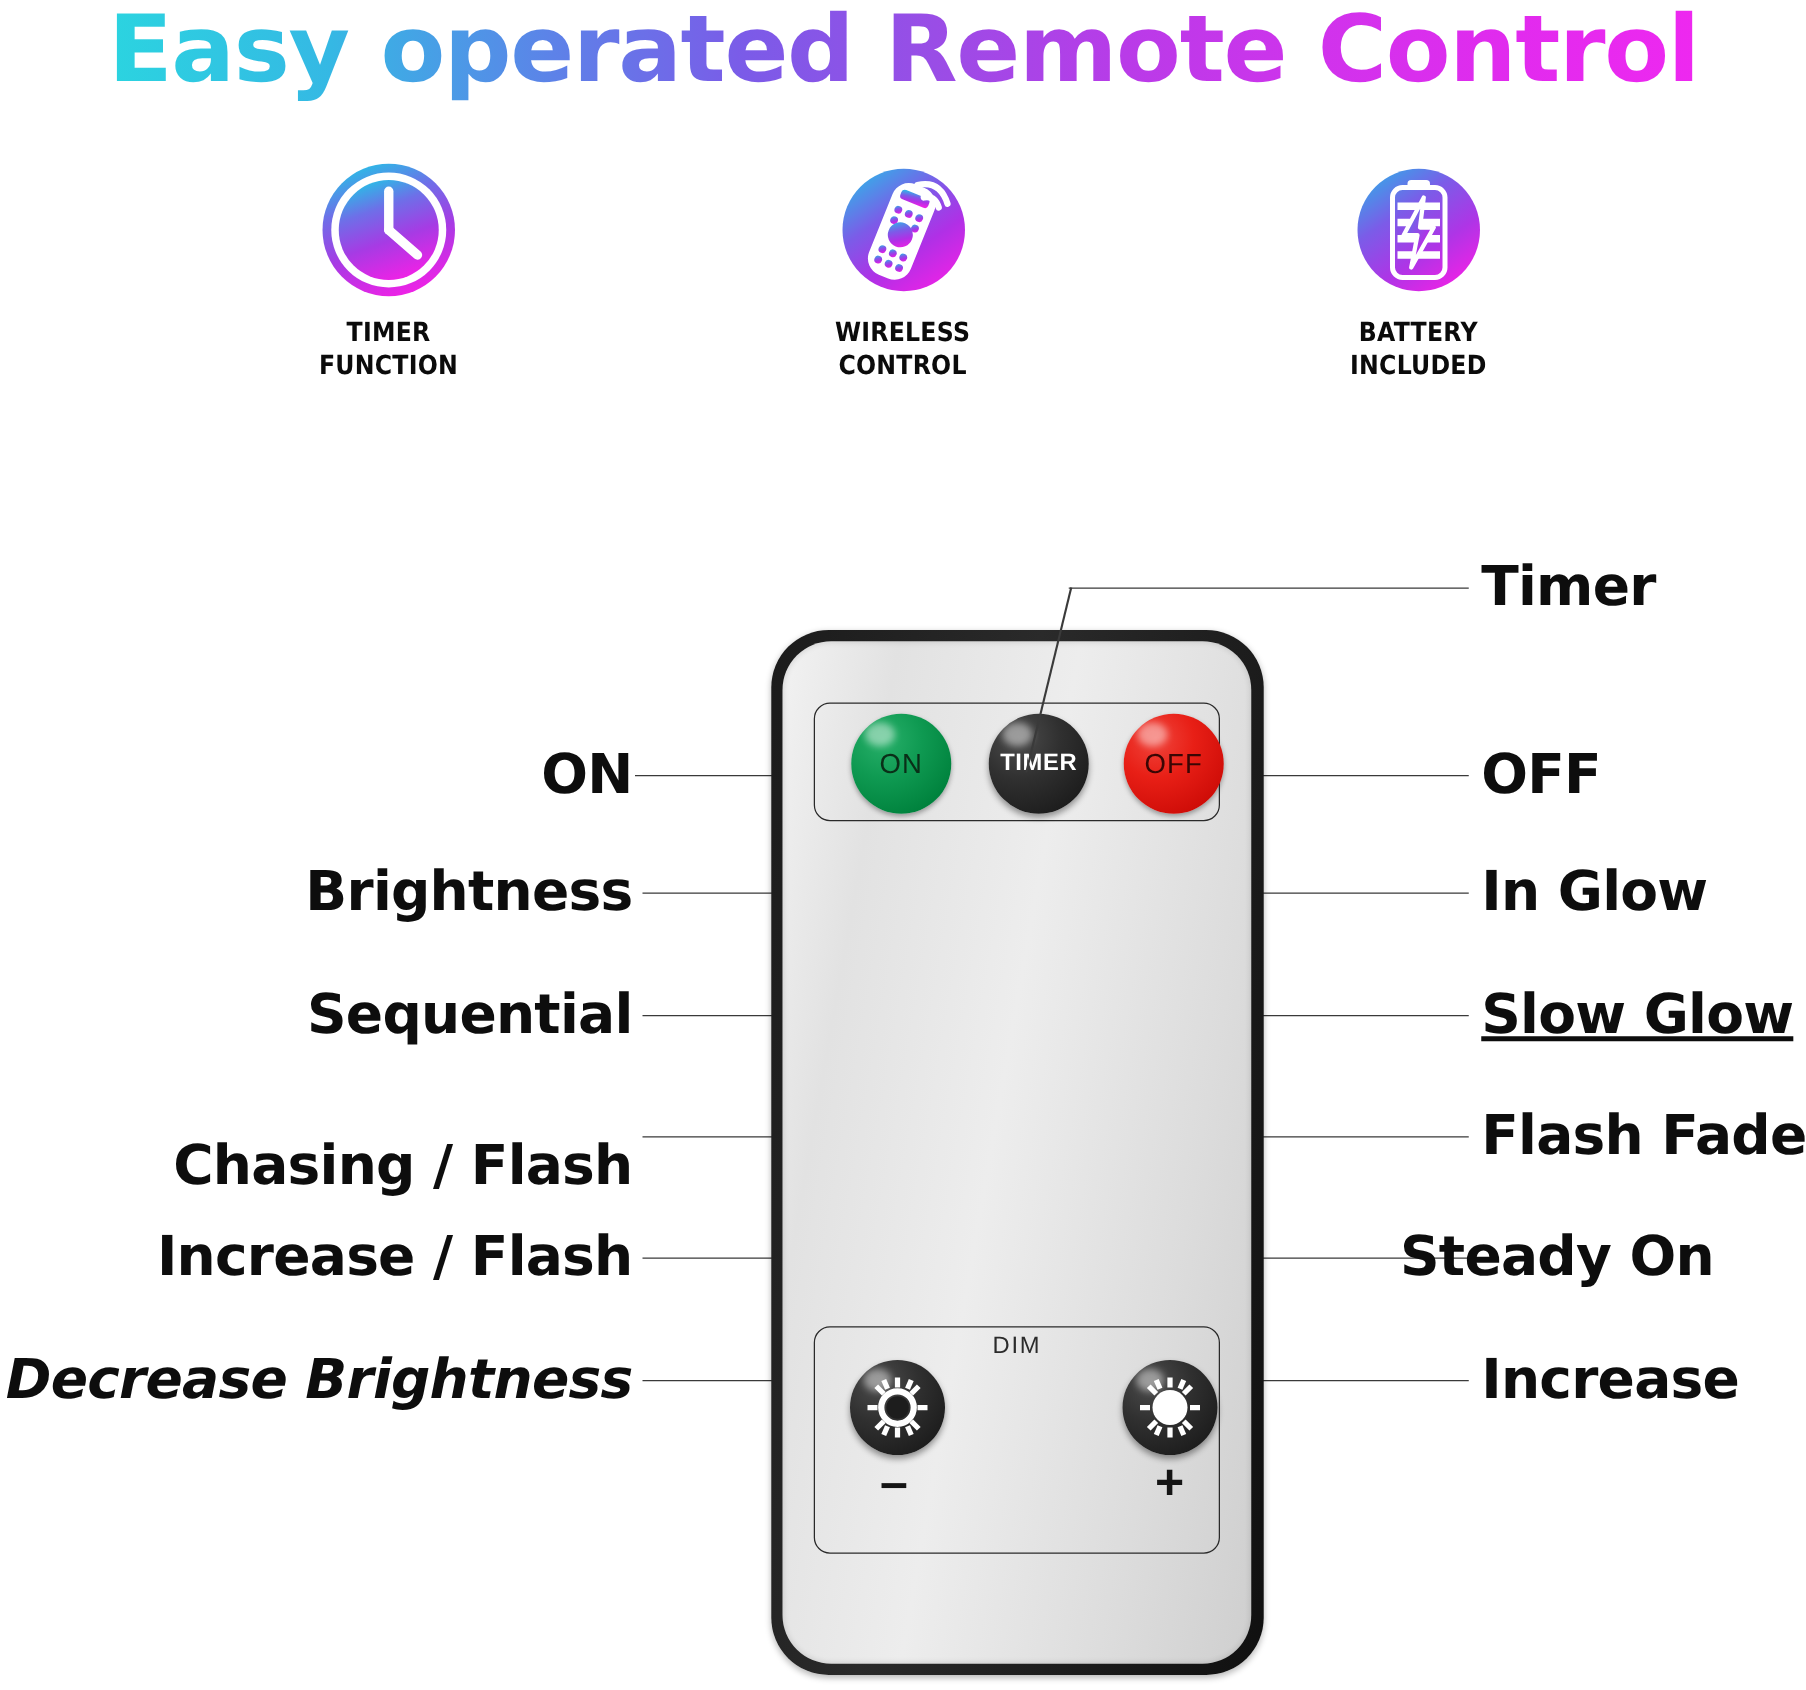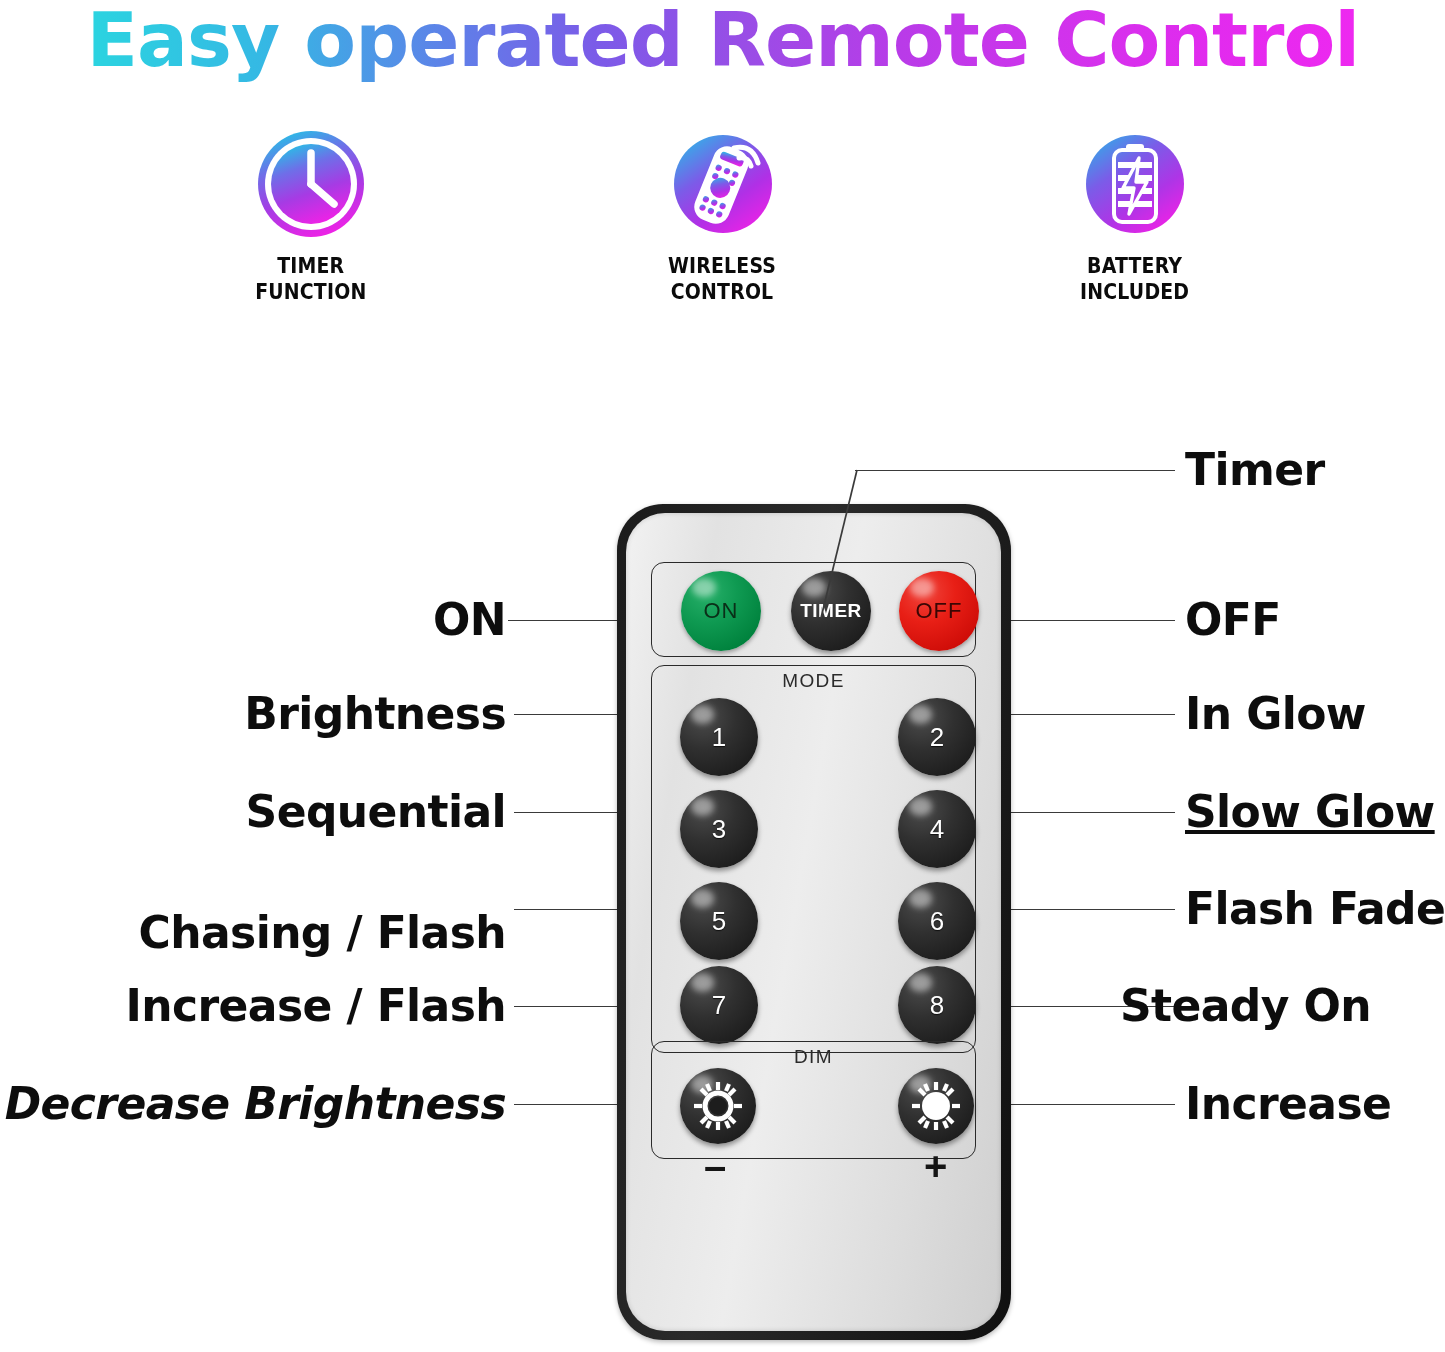--- a/index.html
+++ b/index.html
@@ -65,21 +65,21 @@
     overflow:hidden;
     box-shadow:inset 0 0 5px rgba(0,0,0,.16);
   }
   .panel{
     position:absolute;
     border:1.6px solid #2a2a2a;
     border-radius:13px;
   }
   #panel-power{ left:25px; top:49px; right:25px; height:95px; }
   #panel-mode { left:25px; top:152px; right:25px; height:388px; }
-  #panel-dim  { left:25px; top:528px; right:25px; height:118px; }
+  #panel-dim  { left:25px; top:548px; right:25px; height:182px; }
 
   .panel-title{
     position:absolute; top:4px; left:0; right:0;
     text-align:center;
     font-family:"Liberation Sans", sans-serif;
     font-weight:400; font-size:19px;
     letter-spacing:1.4px; color:#2b2b2b;
   }
 
   
@@ -297,51 +297,20 @@
         <span>ON</span>
       </div>
       <div class="rbtn btn-black timer" id="btn-timer">
         <span>TIMER</span>
       </div>
       <div class="rbtn btn-red" id="btn-toff">
         <span>OFF</span>
       </div>
     </div>
 
-    <div class="panel" id="panel-mode">
-      <div class="panel-title">MODE</div>
-
-      <div class="rbtn btn-black num mode-btn col-l row-1">
-        <span>1</span>
-        </div>
-      <div class="rbtn btn-black num mode-btn col-r row-1">
-        <span>2</span>
-        </div>
-
-      <div class="rbtn btn-black num mode-btn col-l row-2">
-        <span>3</span>
-        </div>
-      <div class="rbtn btn-black num mode-btn col-r row-2">
-        <span>4</span>
-        </div>
-
-      <div class="rbtn btn-black num mode-btn col-l row-3">
-        <span>5</span>
-        </div>
-      <div class="rbtn btn-black num mode-btn col-r row-3">
-        <span>6</span>
-        </div>
-
-      <div class="rbtn btn-black num mode-btn col-l row-4">
-        <span>7</span>
-        </div>
-      <div class="rbtn btn-black num mode-btn col-r row-4">
-        <span>8</span>
-        </div>
-    </div>
 
     <div class="panel" id="panel-dim">
       <div class="panel-title">DIM</div>
 
       <div class="rbtn btn-black dim-btn" id="btn-dim-minus">
         <svg class="sun-svg" viewBox="0 0 54 54">
           <g stroke="#ffffff" stroke-width="4.2" stroke-linecap="butt">
             <line x1="27" y1="3" x2="27" y2="11"></line>
             <line x1="27" y1="43" x2="27" y2="51"></line>
             <line x1="3" y1="27" x2="11" y2="27"></line>

